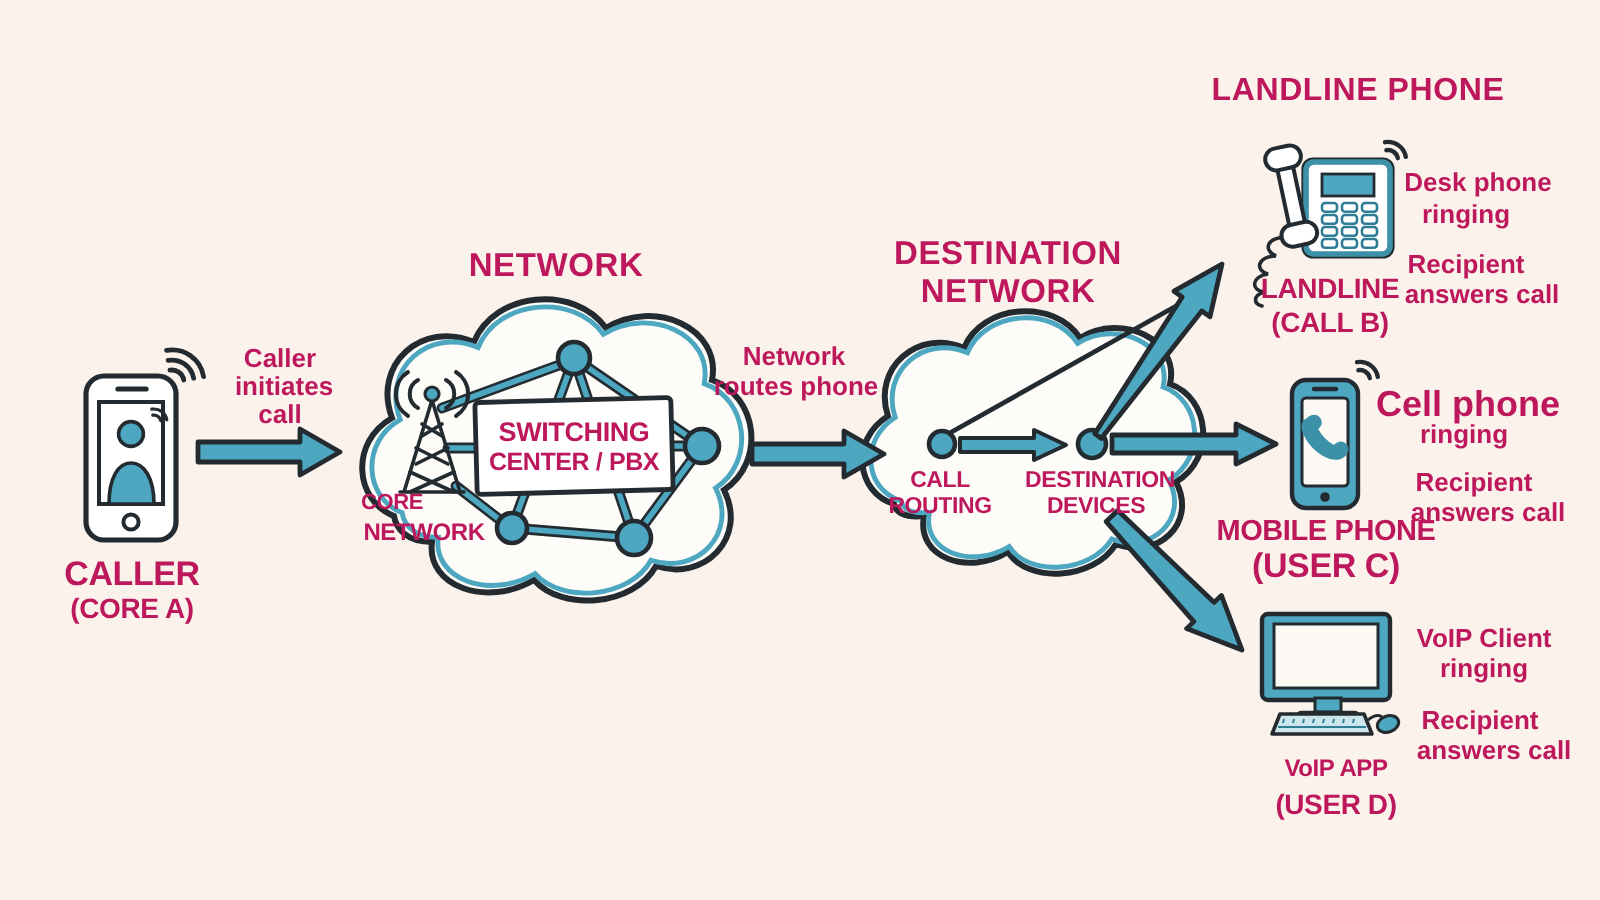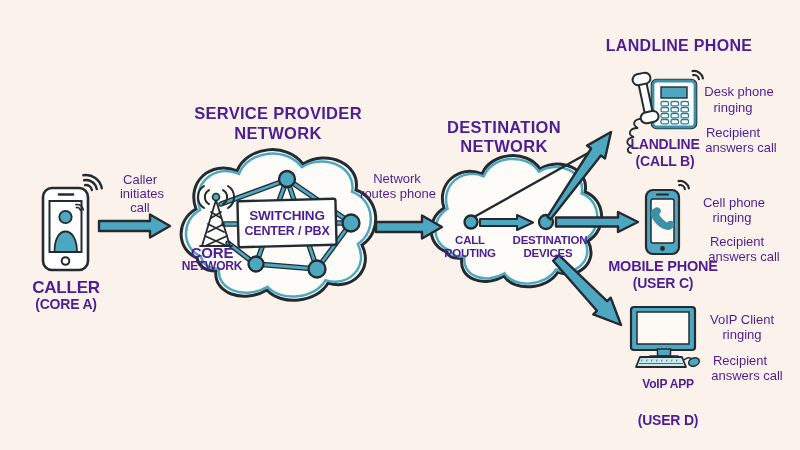--- a/index.html
+++ b/index.html
@@ -4,24 +4,24 @@
 <style>
   html,body{margin:0;padding:0;}
   .stage{
     position:relative;width:800px;height:450px;overflow:hidden;
     background:#fbf3eb;
     font-family:"Liberation Sans","DejaVu Sans",sans-serif;
   }
   .stage svg{position:absolute;left:0;top:0;}
   .t{
     position:absolute;transform:translate(-50%,-50%);
-    color:#4c1d95;font-weight:700;white-space:nowrap;text-align:center;
+    color:#be185d;font-weight:700;white-space:nowrap;text-align:center;
     letter-spacing:-0.2px;line-height:1;
   }
-  .status{font-weight:400;letter-spacing:0;text-align:center;}
+  .status{font-weight:700;letter-spacing:0;text-align:center;}
   .hdr{letter-spacing:0.3px;}
 </style>
 </head>
 <body>
 
 <div class="stage">
 
   <svg width="800" height="450" viewBox="0 0 800 450">
     <defs>
       <path id="cloud1" d="M 197 258 C 177 250 175 221 196 209 C 186 182 211 160 237 171 C 247 146 287 142 303 164 C 327 149 361 164 356 190 C 379 198 383 231 362 245 C 374 269 352 291 328 283 C 317 303 281 306 267 290 C 243 304 213 293 216 271 C 203 271 198 264 197 258 Z"></path>
@@ -153,24 +153,23 @@
     </g>
   </svg>
 
   <div class="t" style="left:66px;top:287px;font-size:17px">CALLER</div>
   <div class="t" style="left:66px;top:304px;font-size:14px">(CORE A)</div>
 
   <div class="t status" style="left:140px;top:179px;font-size:13px">Caller</div>
   <div class="t status" style="left:142px;top:193px;font-size:13px">initiates</div>
   <div class="t status" style="left:140px;top:207px;font-size:13px">call</div>
 
-  <div class="t hdr" style="left:278px;top:113px;font-size:16.5px">SERVICE PROVIDER</div>
   <div class="t hdr" style="left:278px;top:133px;font-size:16.5px">NETWORK</div>
 
-  <div class="t" style="left:212px;top:252px;font-size:15px">CORE</div>
+  <div class="t" style="left:196px;top:252px;font-size:11px">CORE</div>
   <div class="t" style="left:212px;top:266px;font-size:12px">NETWORK</div>
 
   <div class="t" style="left:287px;top:216px;font-size:13.5px">SWITCHING</div>
   <div class="t" style="left:287px;top:231px;font-size:12.5px">CENTER / PBX</div>
 
   <div class="t status" style="left:397px;top:178px;font-size:13px">Network</div>
   <div class="t status" style="left:398px;top:193px;font-size:13px">routes phone</div>
 
   <div class="t hdr" style="left:504px;top:127px;font-size:16.5px">DESTINATION</div>
   <div class="t hdr" style="left:504px;top:146px;font-size:16.5px">NETWORK</div>
@@ -184,26 +183,26 @@
   <div class="t hdr" style="left:679px;top:46px;font-size:16px">LANDLINE PHONE</div>
 
   <div class="t" style="left:665px;top:144px;font-size:14px">LANDLINE</div>
   <div class="t" style="left:665px;top:161px;font-size:14px">(CALL B)</div>
   <div class="t status" style="left:739px;top:91px;font-size:13px">Desk phone</div>
   <div class="t status" style="left:733px;top:107px;font-size:13px">ringing</div>
   <div class="t status" style="left:733px;top:132px;font-size:13px">Recipient</div>
   <div class="t status" style="left:741px;top:147px;font-size:13px">answers call</div>
 
   <div class="t" style="left:663px;top:266px;font-size:14.5px">MOBILE PHONE</div>
-  <div class="t" style="left:663px;top:283px;font-size:14px">(USER C)</div>
-  <div class="t status" style="left:734px;top:202px;font-size:13px">Cell phone</div>
+  <div class="t" style="left:663px;top:283px;font-size:17px">(USER C)</div>
+  <div class="t status" style="left:734px;top:202px;font-size:18px">Cell phone</div>
   <div class="t status" style="left:732px;top:217px;font-size:13px">ringing</div>
   <div class="t status" style="left:737px;top:241px;font-size:13px">Recipient</div>
   <div class="t status" style="left:744px;top:256px;font-size:13px">answers call</div>
 
   <div class="t" style="left:668px;top:384px;font-size:12px">VoIP APP</div>
-  <div class="t" style="left:668px;top:420px;font-size:14px">(USER D)</div>
+  <div class="t" style="left:668px;top:402px;font-size:14px">(USER D)</div>
   <div class="t status" style="left:742px;top:319px;font-size:13px">VoIP Client</div>
   <div class="t status" style="left:742px;top:334px;font-size:13px">ringing</div>
   <div class="t status" style="left:740px;top:360px;font-size:13px">Recipient</div>
   <div class="t status" style="left:747px;top:375px;font-size:13px">answers call</div>
 
 </div>
 
 </body></html>

